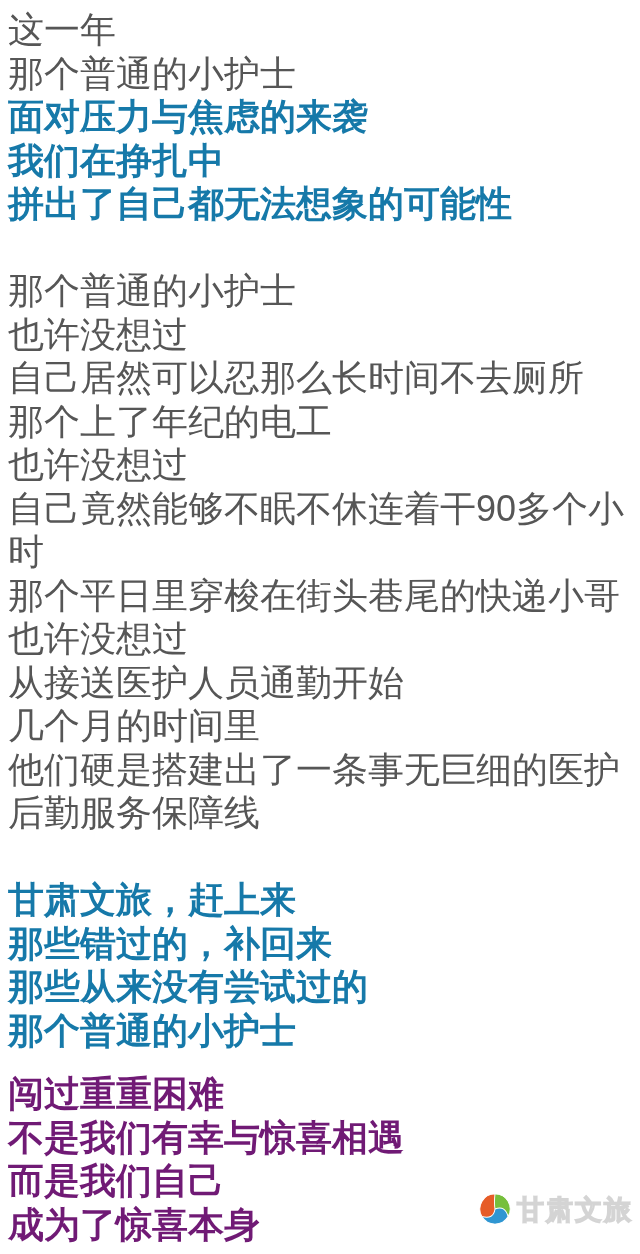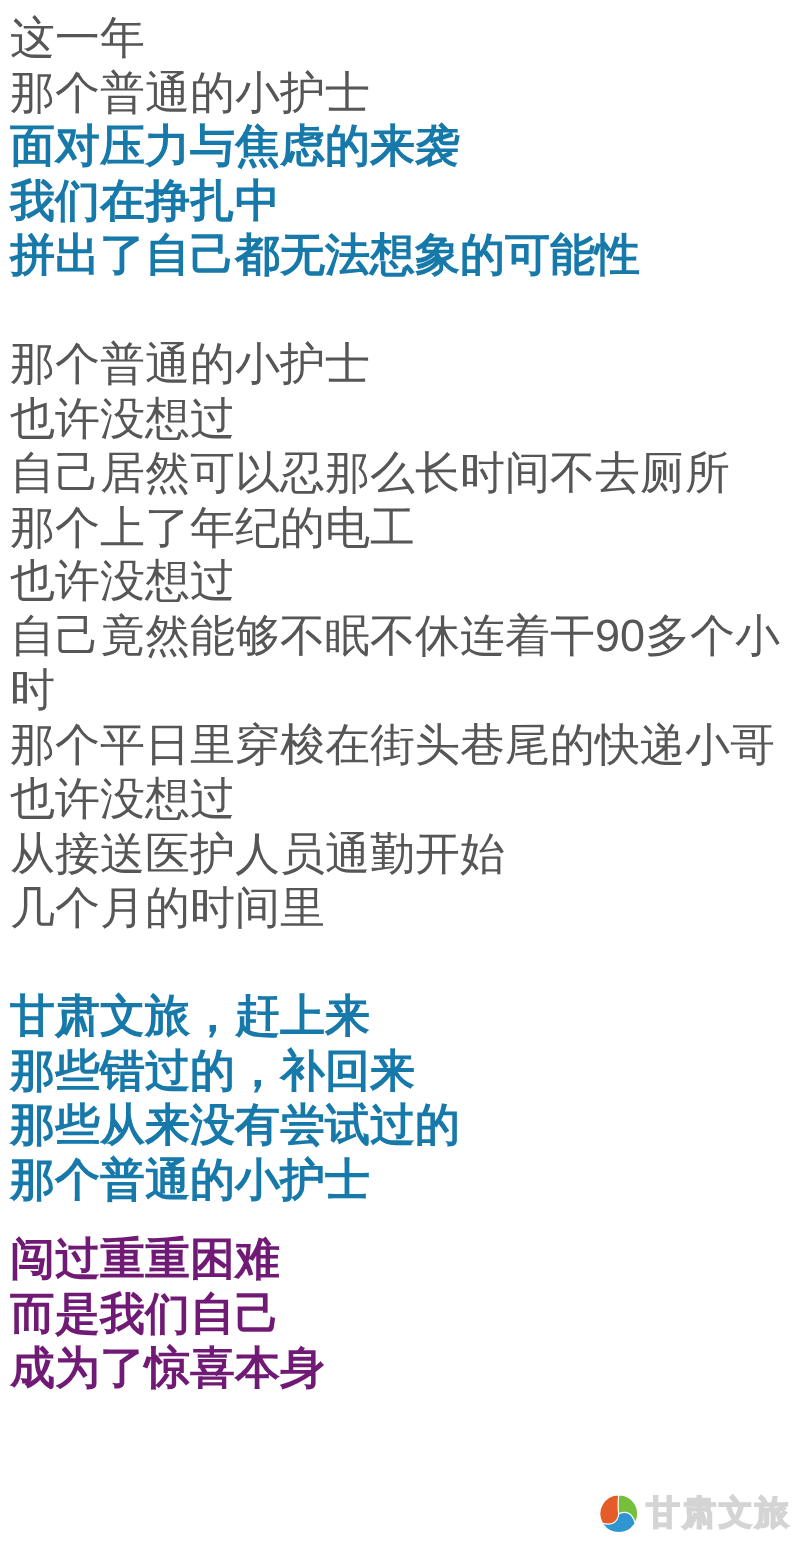--- a/index.html
+++ b/index.html
@@ -18,21 +18,21 @@
     color:#565656;
     word-break:break-all;
   }
   .line.blue { color:#1679a9; font-weight:700; }
   .line.red  { color:#701a75; font-weight:700; }
   .line.blank { font-size:28px; line-height:43.5px; }
   .line.blank-small { font-size:12px; line-height:20px; }
   .watermark {
     position:absolute;
     left:478px; top:1192px;
-    display:flex; align-items:flex-end; gap:5px;
+    display:flex; align-items:flex-start; gap:5px;
   }
   .wm-text {
     font-size:27px;
     font-weight:700;
     letter-spacing:2px;
     color:#fdfdfd;
     -webkit-text-stroke:1.2px #d4d4d4;
     text-shadow:0 0 1px #dcdcdc;
     white-space:nowrap;
   }
@@ -51,27 +51,29 @@
       <p class="line">那个普通的小护士</p>
       <p class="line">也许没想过</p>
       <p class="line">自己居然可以忍那么长时间不去厕所</p>
       <p class="line">那个上了年纪的电工</p>
       <p class="line">也许没想过</p>
       <p class="line">自己竟然能够不眠不休连着干90多个小时</p>
       <p class="line">那个平日里穿梭在街头巷尾的快递小哥</p>
       <p class="line">也许没想过</p>
       <p class="line">从接送医护人员通勤开始</p>
       <p class="line">几个月的时间里</p>
+      <p class="line">他们硬是搭建出了一条事无巨细的医护后勤服务保障线</p>
       <p class="line blank">&nbsp;</p>
       <p class="line blue">甘肃文旅，赶上来</p>
       <p class="line blue">那些错过的，补回来</p>
       <p class="line blue">那些从来没有尝试过的</p>
       <p class="line blue">那个普通的小护士</p>
       <p class="line blank-small">&nbsp;</p>
       <p class="line red">闯过重重困难</p>
+      <p class="line red">不是我们有幸与惊喜相遇</p>
       <p class="line red">而是我们自己</p>
       <p class="line red">成为了惊喜本身</p>
     </div>
 </main>
 
 <div class="watermark">
   <svg width="34" height="34" viewBox="0 0 36 36" aria-hidden="true">
     <defs>
       <path id="petal" d="M18 18 Q9 11 18 2 A16 16 0 0 1 31.86 26 Q24.5 20.5 18 18 Z"></path>
     </defs>

